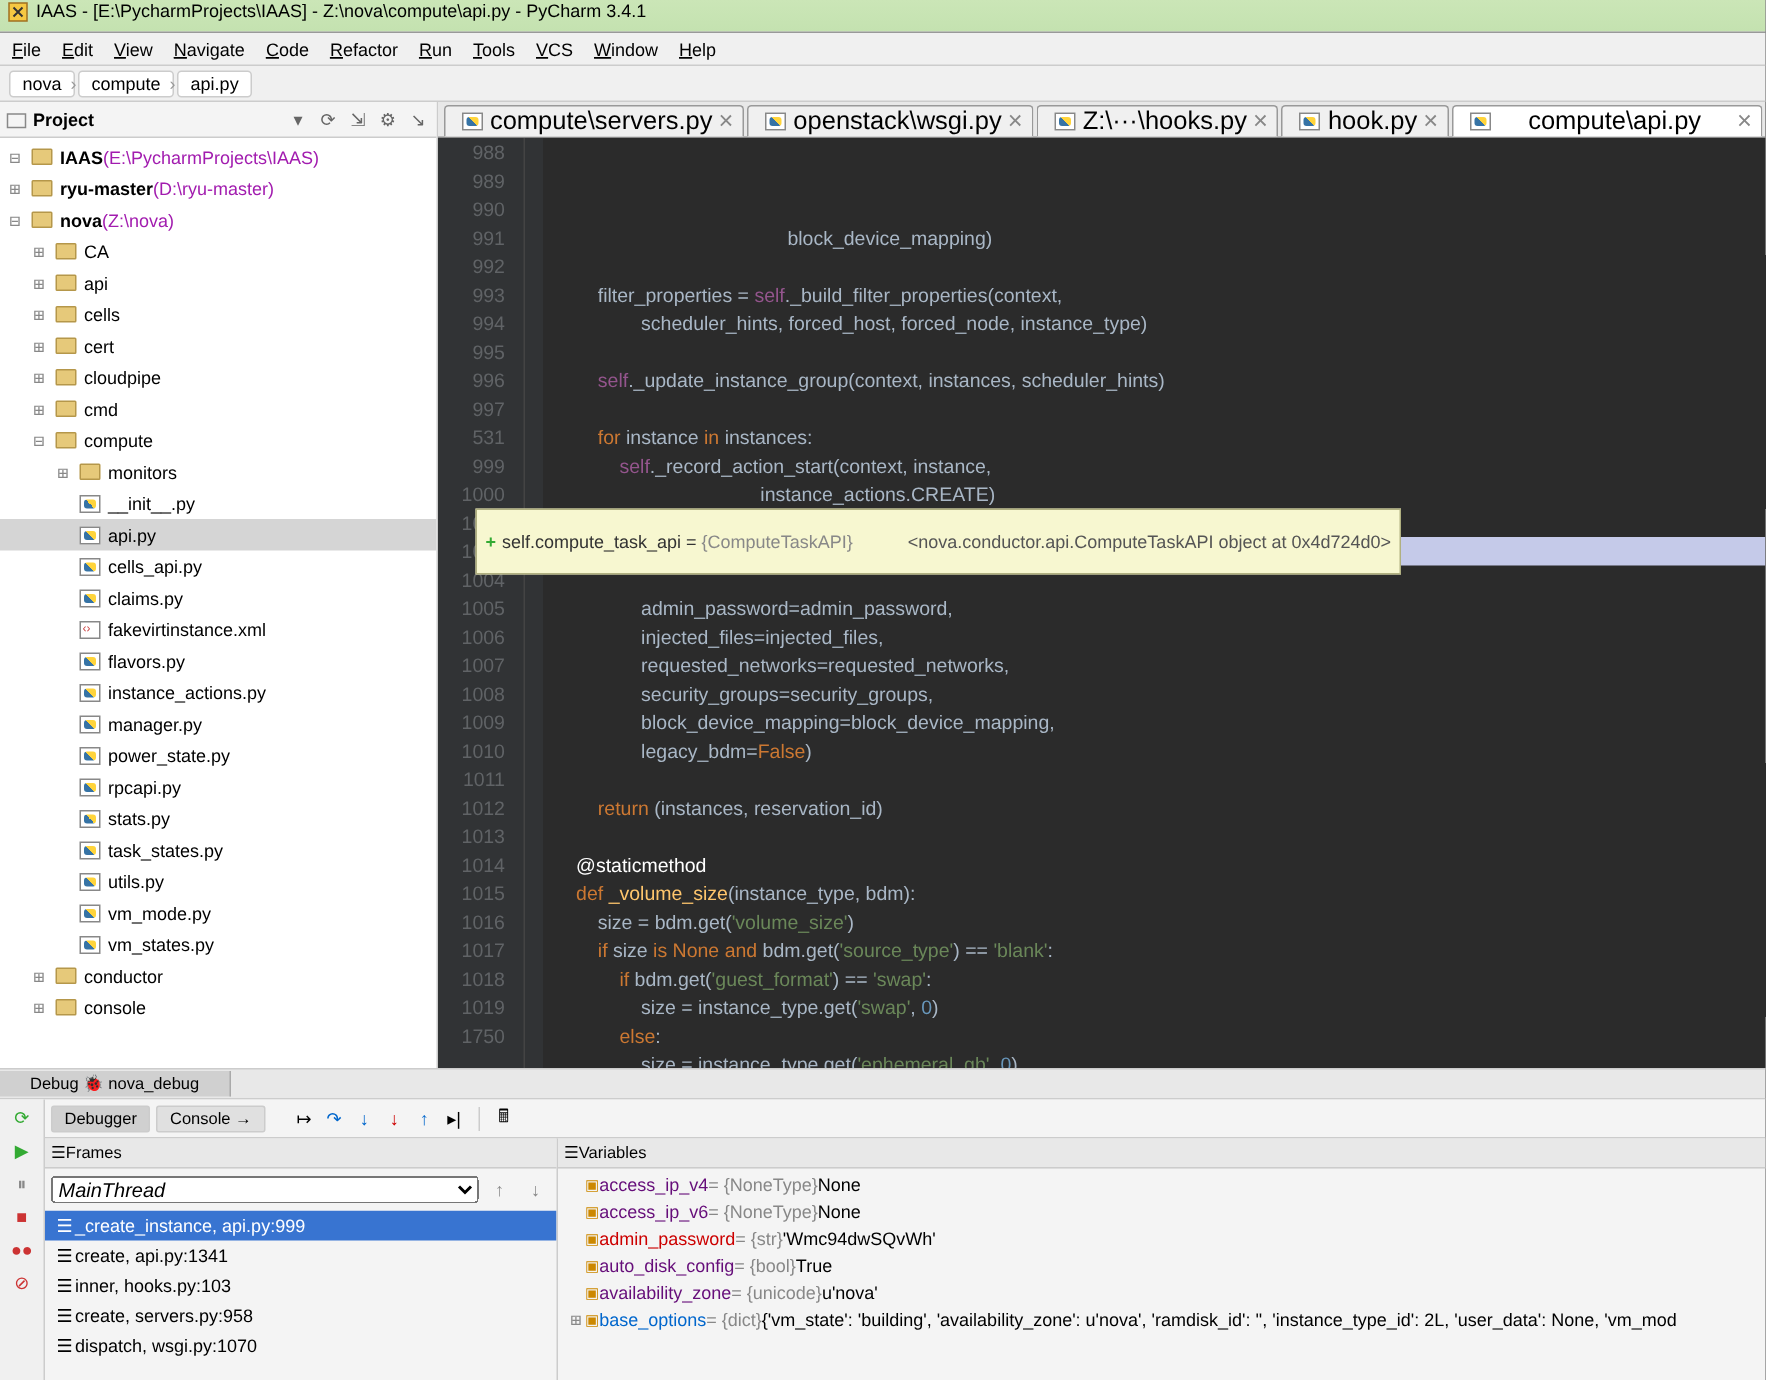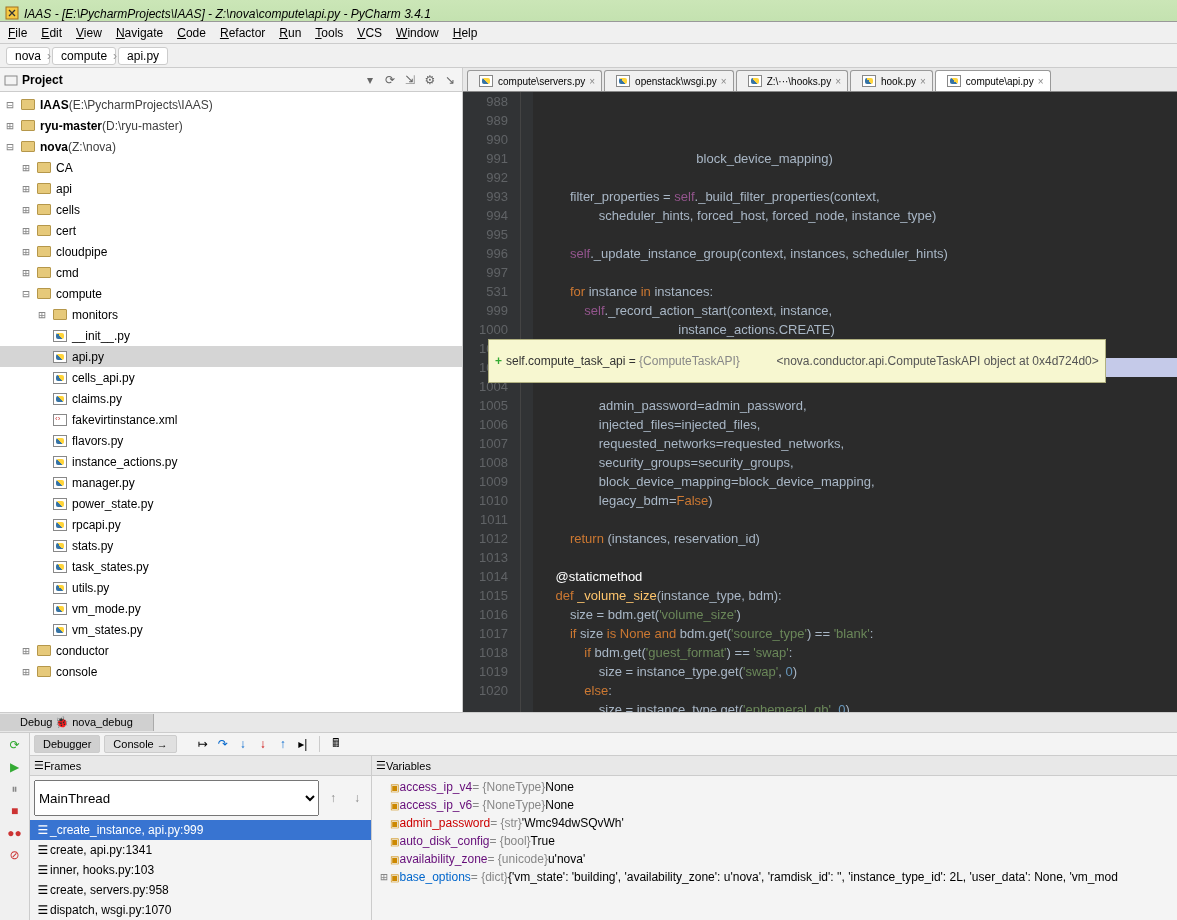--- a/index.html
+++ b/index.html
@@ -1,17 +1,17 @@
 <!DOCTYPE html>
 <html><head>
 <meta charset="utf-8">
 <style>
 * { margin: 0; padding: 0; box-sizing: border-box; font-family: "Segoe UI", Tahoma, sans-serif; }
 body { background: #f0f0f0; font-size: 12px; color: #000; overflow: hidden; width: 1177px; height: 920px; }
-.titlebar { height: 22px; background: linear-gradient(to bottom, #cbe6b7, #c4e2b0); display: flex; align-items: flex-end; padding: 0 4px; border-bottom: 1px solid #999; font-style: italic; }
+.titlebar { height: 22px; background: linear-gradient(to bottom, #cbe6b7, #c4e2b0); display: flex; align-items: flex-start; padding: 0 4px; border-bottom: 1px solid #999; }
 .titlebar svg { width: 16px; height: 16px; margin-right: 4px; }
 .menubar { height: 22px; background: #f0f0f0; display: flex; align-items: center; padding: 0 8px; gap: 14px; border-bottom: 1px solid #ccc; }
 .menubar span { cursor: default; }
 .menubar span::first-letter { text-decoration: underline; }
 .breadcrumb { height: 24px; background: #f0f0f0; display: flex; align-items: center; padding: 0 6px; border-bottom: 1px solid #ccc; }
 .crumb { border: 1px solid #ccc; border-radius: 3px; padding: 1px 8px; margin-right: 2px; position: relative; background: #fff; }
 .crumb::after { content: "›"; position: absolute; right: -2px; top: 1px; color: #999; }
 .crumb:last-child::after { content: ""; }
 .main { display: flex; height: 644px; }
 .sidebar { width: 463px; display: flex; flex-direction: column; border-right: 1px solid #ccc; background: #fff; }
@@ -23,25 +23,25 @@
 .tree-row.selected { background: #d5d5d5; }
 .exp { width: 12px; text-align: center; color: #888; cursor: pointer; font-family: monospace; }
 .ico { width: 16px; height: 14px; margin: 0 4px; display: inline-flex; align-items: center; justify-content: center; }
 .depth0 { padding-left: 4px; } .depth1 { padding-left: 20px; } .depth2 { padding-left: 36px; }
 .folder-ic { width: 14px; height: 11px; background: #e6c97a; border: 1px solid #b5974a; border-radius: 1px; }
 .py-ic { width: 14px; height: 12px; background: #fff; border: 1px solid #888; position: relative; }
 .py-ic::after { content: ""; position: absolute; left: 2px; top: 2px; width: 8px; height: 6px; background: linear-gradient(45deg,#3673a5 50%,#ffd43b 50%); border-radius: 2px; }
 .xml-ic { width: 14px; height: 12px; background: #fff; border: 1px solid #888; position: relative; }
 .xml-ic::after { content: "‹›"; position: absolute; font-size: 8px; color: #c44; left: 1px; top: -1px; }
 .bold { font-weight: bold; }
-.gray { color: #404040; }
+.gray { color: #a21caf; }
 .editor-area { flex: 1; display: flex; flex-direction: column; background: #2b2b2b; }
 .tabbar { height: 24px; background: #e8e8e8; display: flex; align-items: flex-end; border-bottom: 1px solid #888; padding-left: 4px; }
-.tab { display: flex; align-items: center; padding: 2px 6px; border: 1px solid #999; border-bottom: none; margin-right: 2px; background: #f0f0f0; border-radius: 3px 3px 0 0; font-size: 10px; height: 21px; }
-.tab.active { background: #fff; }
+.tab { display: flex; align-items: center; padding: 2px 6px; border: 1px solid #999; border-bottom: none; margin-right: 2px; background: #f0f0f0; border-radius: 3px 3px 0 0; font-size: 17px; height: 21px; }
+.tab.active { background: #fff; gap: 20px; }
 .tab .close { margin-left: 4px; color: #888; cursor: pointer; }
 .editor { flex: 1; display: flex; font-family: "Consolas", monospace; font-size: 13px; line-height: 19px; color: #a9b7c6; overflow: hidden; position: relative; }
 .gutter { width: 58px; background: #313335; color: #606366; text-align: right; padding-right: 12px; border-right: 1px solid #444; }
 .gutter .gl { height: 19px; }
 .foldcol { width: 12px; background: #313335; }
 .code { flex: 1; white-space: pre; position: relative; }
 .cl { height: 19px; padding-left: 8px; }
 .cl.hl { background: #c5cae9; color: #000; }
 .kw { color: #cc7832; }
 .str { color: #6a8759; }
@@ -58,21 +58,21 @@
 .db-toolbar { width: 30px; background: #f0f0f0; border-right: 1px solid #ccc; display: flex; flex-direction: column; align-items: center; padding-top: 4px; gap: 6px; }
 .db-ic { width: 16px; height: 16px; display: flex; align-items: center; justify-content: center; }
 .db-right { flex: 1; display: flex; flex-direction: column; }
 .db-subtool { height: 26px; border-bottom: 1px solid #ccc; display: flex; align-items: center; padding: 0 4px; gap: 4px; }
 .db-subtool .tabbtn { padding: 2px 8px; border: 1px solid #ccc; background: #e0e0e0; border-radius: 2px; font-size: 11px; }
 .db-subtool .tabbtn.active { background: #d0d0d0; }
 .db-body { flex: 1; display: flex; }
 .frames { width: 342px; border-right: 1px solid #ccc; display: flex; flex-direction: column; }
 .panel-head { height: 20px; background: #e8e8e8; display: flex; align-items: center; padding: 0 4px; font-size: 11px; border-bottom: 1px solid #ccc; }
 .thread-sel { display: flex; align-items: center; padding: 4px; gap: 4px; }
-.thread-sel select { flex: 1; height: 36px; }
+.thread-sel select { flex: 1; height: 18px; font-style: italic; }
 .arrow-btn { width: 20px; height: 20px; display: inline-flex; align-items: center; justify-content: center; color: #888; cursor: pointer; }
 .frame-list { flex: 1; overflow: auto; }
 .frame-row { padding: 3px 6px; display: flex; align-items: center; }
 .frame-row.sel { background: #3874d1; color: #fff; }
 .vars { flex: 1; display: flex; flex-direction: column; }
 .var-list { flex: 1; overflow: auto; padding: 2px; }
 .var-row { padding: 2px 4px; display: flex; align-items: center; white-space: nowrap; }
 .var-row .exp { color: #888; }
 .vname { color: #660e7a; }
 .vtype { color: #888; }
@@ -391,21 +391,21 @@
           <div class="gl">1010</div>
           <div class="gl">1011</div>
           <div class="gl">1012</div>
           <div class="gl">1013</div>
           <div class="gl">1014</div>
           <div class="gl">1015</div>
           <div class="gl">1016</div>
           <div class="gl">1017</div>
           <div class="gl">1018</div>
           <div class="gl">1019</div>
-          <div class="gl">1020</div>
+          <div class="gl">1750</div>
         </div>
       <div class="foldcol"></div>
       <div class="code" id="code">
         <div class="hint">
           <span class="plus">+</span>
           <span>self.compute_task_api = </span>
           <span class="gt">{ComputeTaskAPI}</span>
           &nbsp;<span style="color:#555">&lt;nova.conductor.api.ComputeTaskAPI object at 0x4d724d0&gt;</span>
         </div>
       <div class="cl">                                           block_device_mapping)</div><div class="cl">&nbsp;</div><div class="cl">        filter_properties = <span class="self">self</span>._build_filter_properties(context,</div><div class="cl">                scheduler_hints, forced_host, forced_node, instance_type)</div><div class="cl">&nbsp;</div><div class="cl">        <span class="self">self</span>._update_instance_group(context, instances, scheduler_hints)</div><div class="cl">&nbsp;</div><div class="cl">        <span class="kw">for</span> instance <span class="kw">in</span> instances:</div><div class="cl">            <span class="self">self</span>._record_action_start(context, instance,</div><div class="cl">                                      instance_actions.CREATE)</div><div class="cl">&nbsp;</div><div class="cl hl">        <span class="self">self</span>.compute_task_api.build_instances(context,</div><div class="cl">&nbsp;</div><div class="cl">                admin_password=admin_password,</div><div class="cl">                injected_files=injected_files,</div><div class="cl">                requested_networks=requested_networks,</div><div class="cl">                security_groups=security_groups,</div><div class="cl">                block_device_mapping=block_device_mapping,</div><div class="cl">                legacy_bdm=<span class="kw">False</span>)</div><div class="cl">&nbsp;</div><div class="cl">        <span class="kw">return</span> (instances, reservation_id)</div><div class="cl">&nbsp;</div><div class="cl">    <span class="dec">@staticmethod</span></div><div class="cl">    <span class="kw">def </span><span class="fn">_volume_size</span>(instance_type, bdm):</div><div class="cl">        size = bdm.get(<span class="str">'volume_size'</span>)</div><div class="cl">        <span class="kw">if</span> size <span class="kw">is</span> <span class="kw">None</span> <span class="kw">and</span> bdm.get(<span class="str">'source_type'</span>) == <span class="str">'blank'</span>:</div><div class="cl">            <span class="kw">if</span> bdm.get(<span class="str">'guest_format'</span>) == <span class="str">'swap'</span>:</div><div class="cl">                size = instance_type.get(<span class="str">'swap'</span>, <span class="num">0</span>)</div><div class="cl">            <span class="kw">else</span>:</div><div class="cl">                size = instance_type.get(<span class="str">'ephemeral_gb'</span>, <span class="num">0</span>)</div></div>

